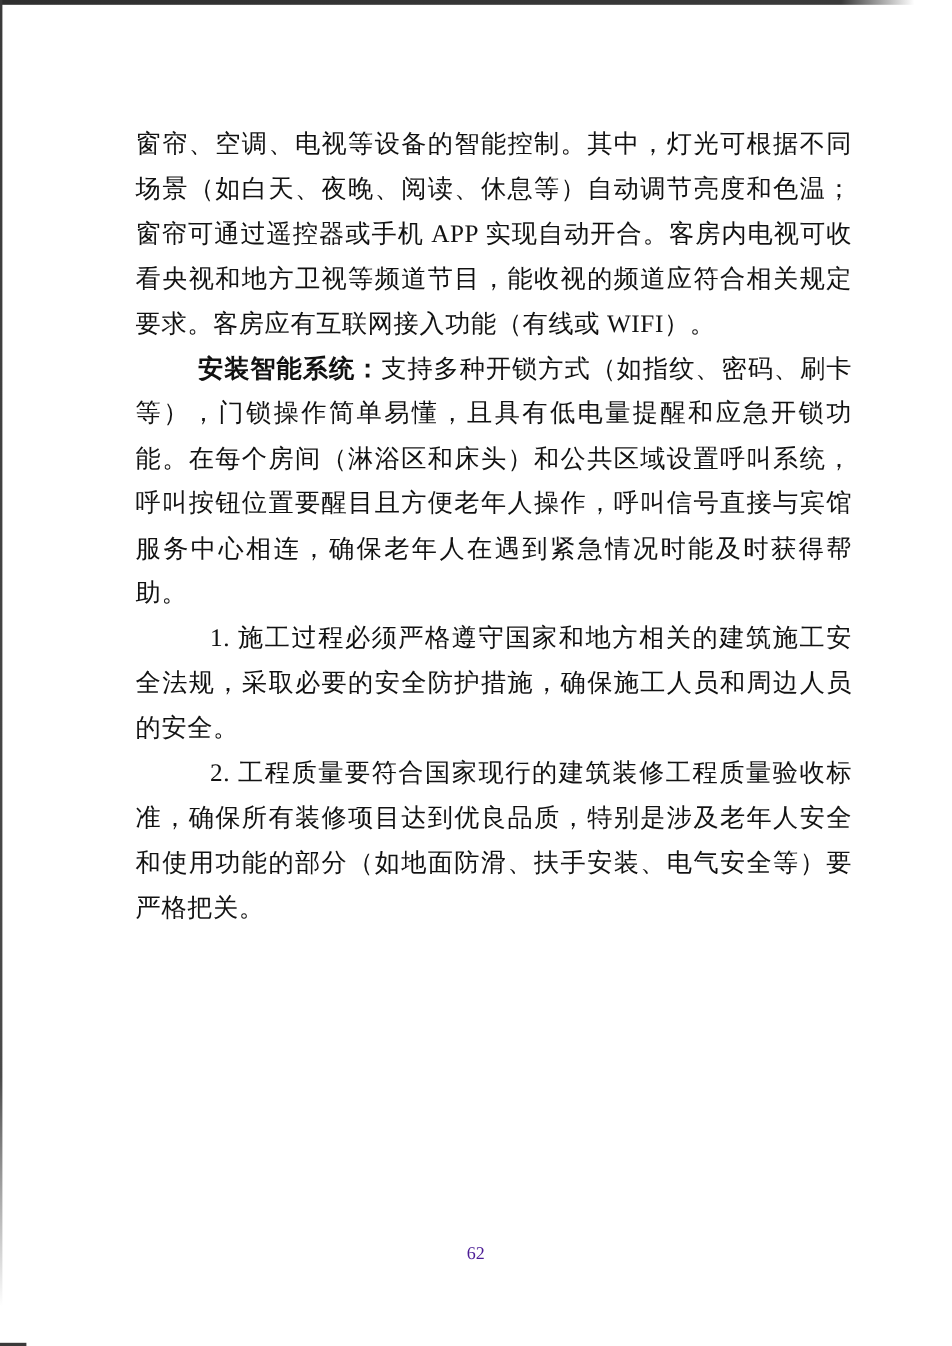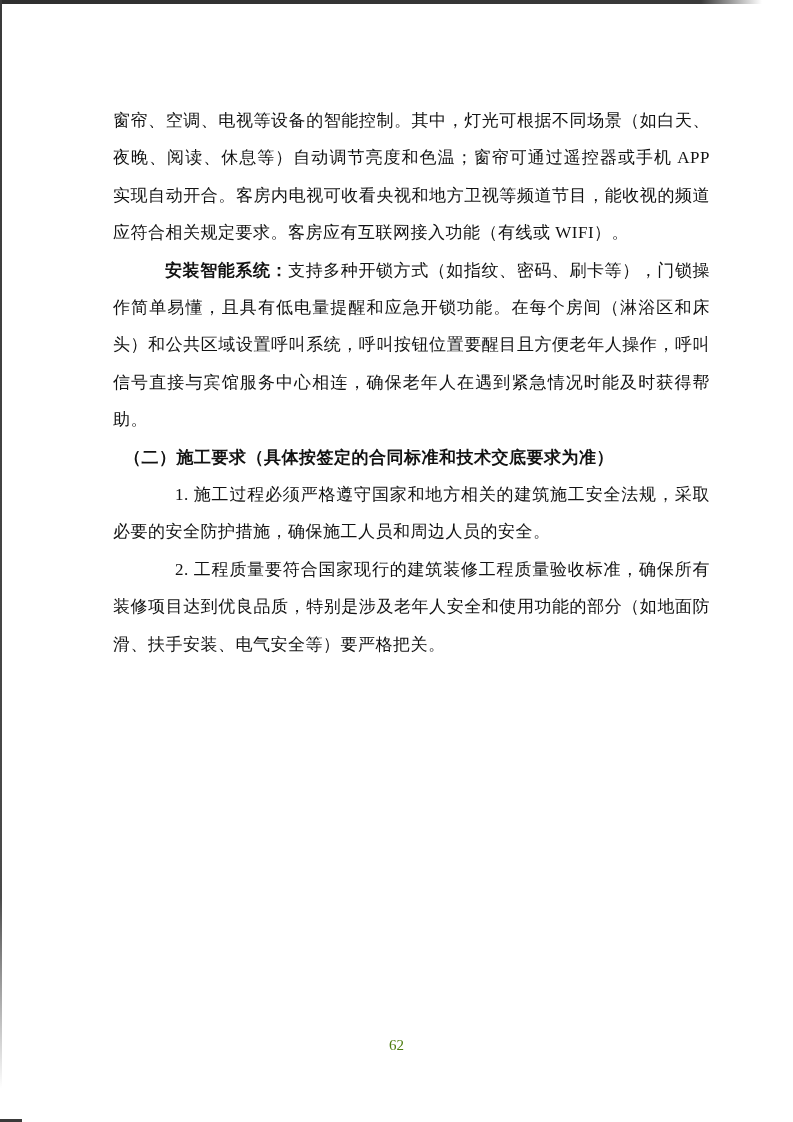--- a/index.html
+++ b/index.html
@@ -34,59 +34,58 @@
     left: 0; bottom: 0;
     width: 22px; height: 3px;
     background: #3a3a3a;
   }
   
   .text-block {
     position: absolute;
     left: 113px;
     top: 102px;
     width: 597px;
-    font-size: 17px;
+    font-size: 21px;
     line-height: 37.4px;
     text-align: justify;
     letter-spacing: 0.5px;
   }
   .para { margin: 0; }
   .indent-2  { text-indent: 52px; }
   .indent-p4 { text-indent: 11px; }
   .indent-num { text-indent: 62px; }
   .lead-bold { font-weight: bold; }
   .para-bold { font-weight: bold; }
   .page-number {
     position: absolute;
     top: 1036px;
     left: 0;
     width: 793px;
     text-align: center;
     font-size: 15px;
     line-height: 18px;
-    color: #4d7c0f;
+    color: #4c1d95;
   }
 </style>
 </head>
 <body>
 
 <div class="page">
 
   <div class="scan-edge-top"></div>
   <div class="scan-edge-left"></div>
   <div class="scan-mark-bottom"></div>
 
   <div class="text-block">
 
     <p class="para"><span>窗帘、空调、电视等设备的智能控制。其中，灯光可根据不同场景（如白天、夜晚、阅读、休息等）自动调节亮度和色温；窗帘可通过遥控器或手机 APP 实现自动开合。客房内电视可收看央视和地方卫视等频道节目，能收视的频道应符合相关规定要求。客房应有互联网接入功能（有线或 WIFI）。</span></p>
 
     <p class="para indent-2"><span class="lead-bold">安装智能系统：</span><span>支持多种开锁方式（如指纹、密码、刷卡等），门锁操作简单易懂，且具有低电量提醒和应急开锁功能。在每个房间（淋浴区和床头）和公共区域设置呼叫系统，呼叫按钮位置要醒目且方便老年人操作，呼叫信号直接与宾馆服务中心相连，确保老年人在遇到紧急情况时能及时获得帮助。</span></p>
 
 
-    <p class="para indent-p4 para-bold"><span>（二）施工要求（具体按签定的合同标准和技术交底要求为准）</span></p>
 
     <p class="para indent-num"><span>1. 施工过程必须严格遵守国家和地方相关的建筑施工安全法规，采取必要的安全防护措施，确保施工人员和周边人员的安全。</span></p>
 
     <p class="para indent-num"><span>2. 工程质量要符合国家现行的建筑装修工程质量验收标准，确保所有装修项目达到优良品质，特别是涉及老年人安全和使用功能的部分（如地面防滑、扶手安装、电气安全等）要严格把关。</span></p>
 
   </div>
 
   <div class="page-number">62</div>
 
 </div>

